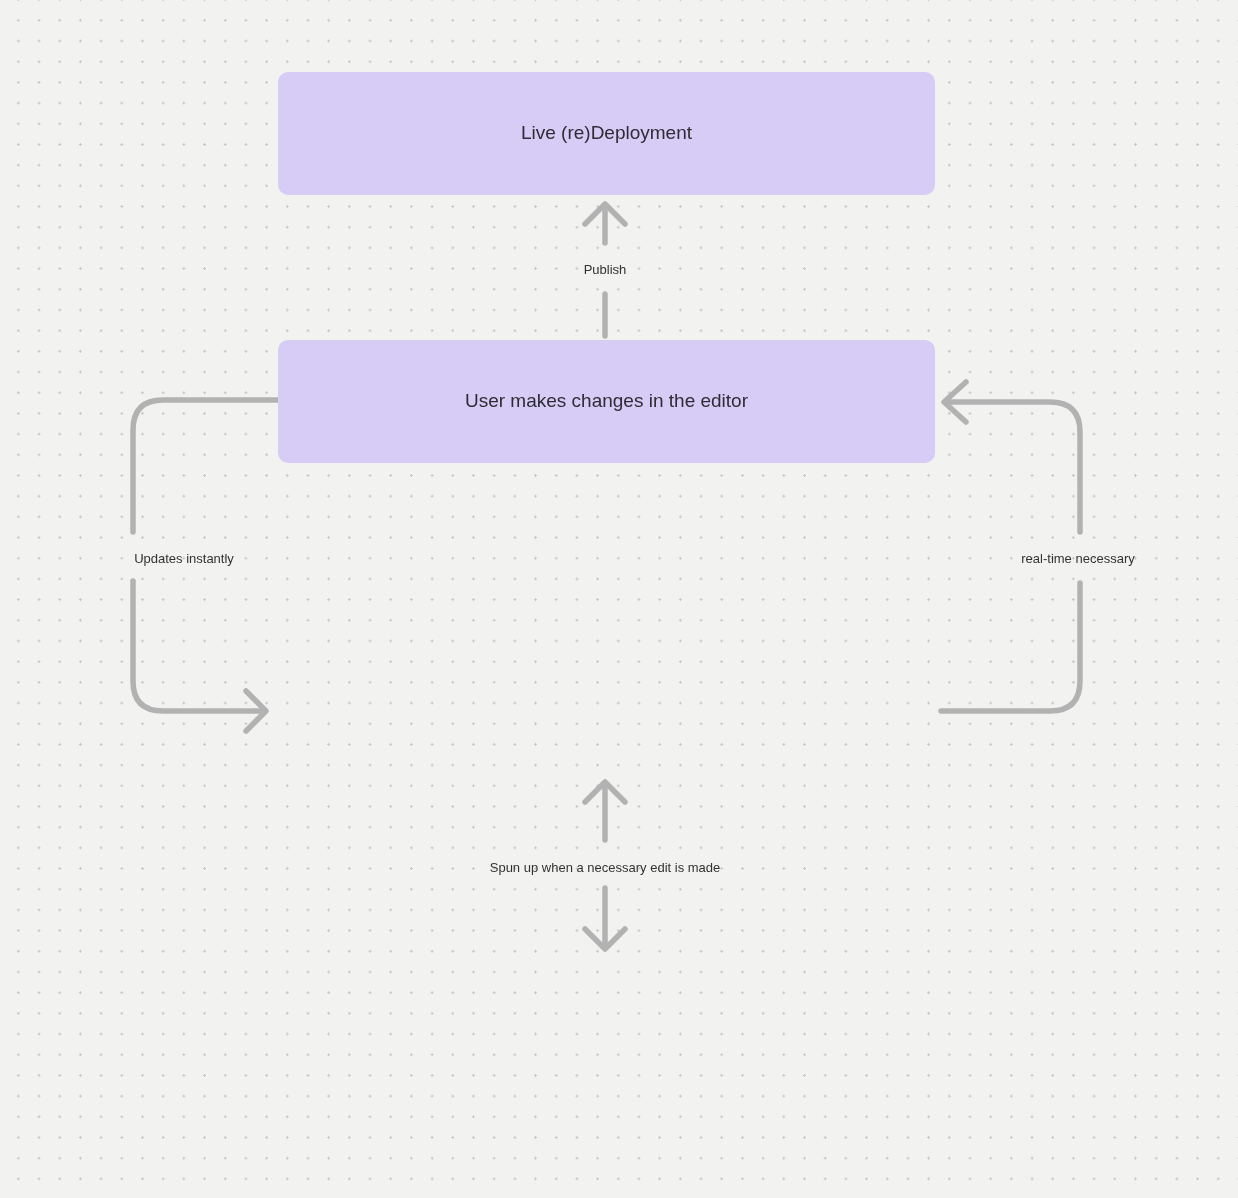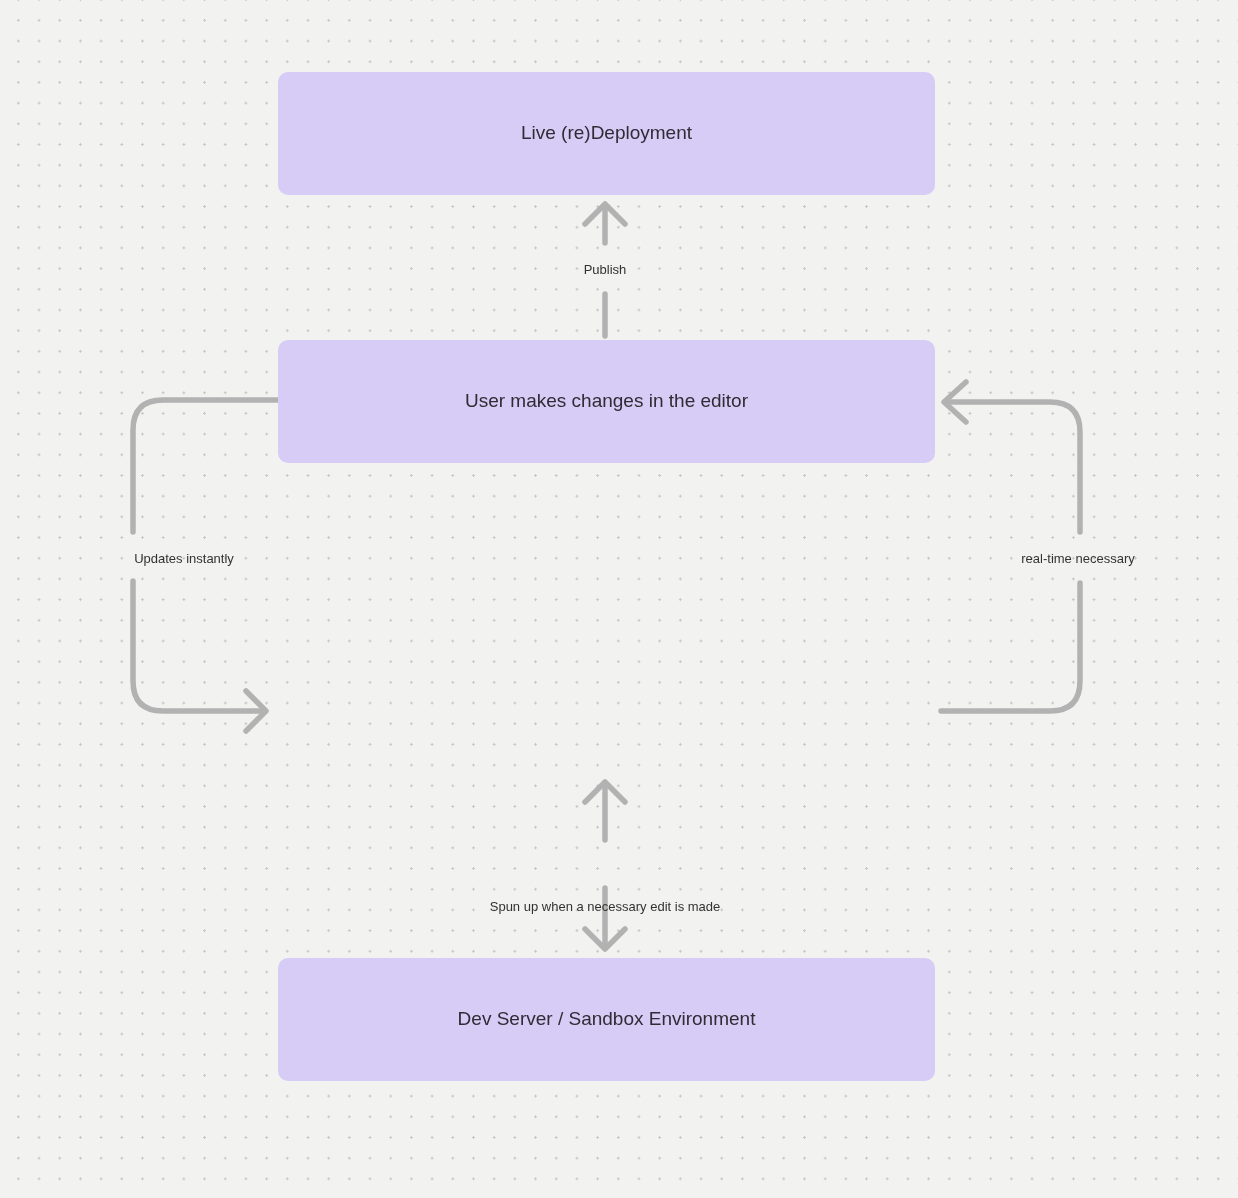--- a/index.html
+++ b/index.html
@@ -58,21 +58,21 @@
   .edge-label {
     position: absolute;
     transform: translate(-50%, -50%);
     white-space: nowrap;
     font-size: 13px;
     color: #333333;
   }
   .label-publish  { left: 605px;  top: 269px; }
   .label-updates  { left: 144px;  top: 558px; margin-left: 40px; }
   .label-feedback { left: 1078px; top: 558px; }
-  .label-spunup   { left: 605px;  top: 906px; text-align: right; }
+  .label-spunup   { left: 605px;  top: 867px; text-align: right; }
 </style>
 </head>
 <body>
 
 <div class="canvas">
 
   <svg class="edges-layer" width="1238" height="1198" viewBox="0 0 1238 1198" aria-hidden="true">
 
     <g>
       <path d="M605,207 L605,243"></path>
@@ -102,23 +102,20 @@
 
   <div class="node node-live">
     <span>Live (re)Deployment</span>
   </div>
 
   <div class="node node-user">
     <span>User makes changes in the editor</span>
   </div>
 
 
-  <div class="node node-dev">
-    <span>Dev Server / Sandbox Environment</span>
-  </div>
 
   <div class="edge-label label-publish">Publish</div>
 
   <div class="edge-label label-updates">Updates instantly</div>
 
   <div class="edge-label label-feedback">real-time necessary</div>
 
   <div class="edge-label label-spunup">Spun up when a necessary edit is made</div>
 
 </div>

